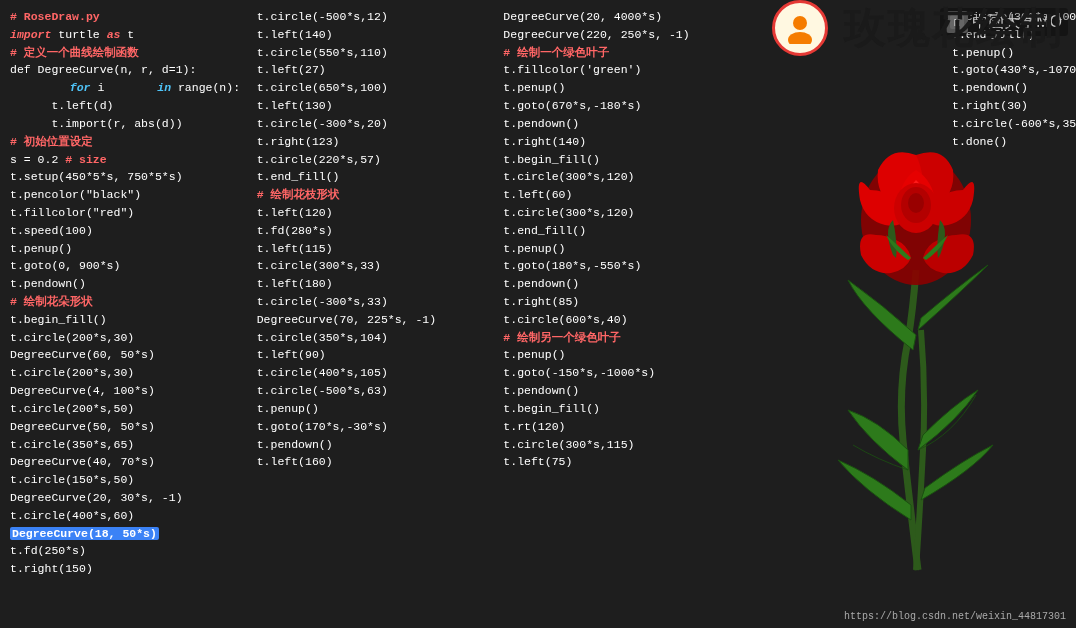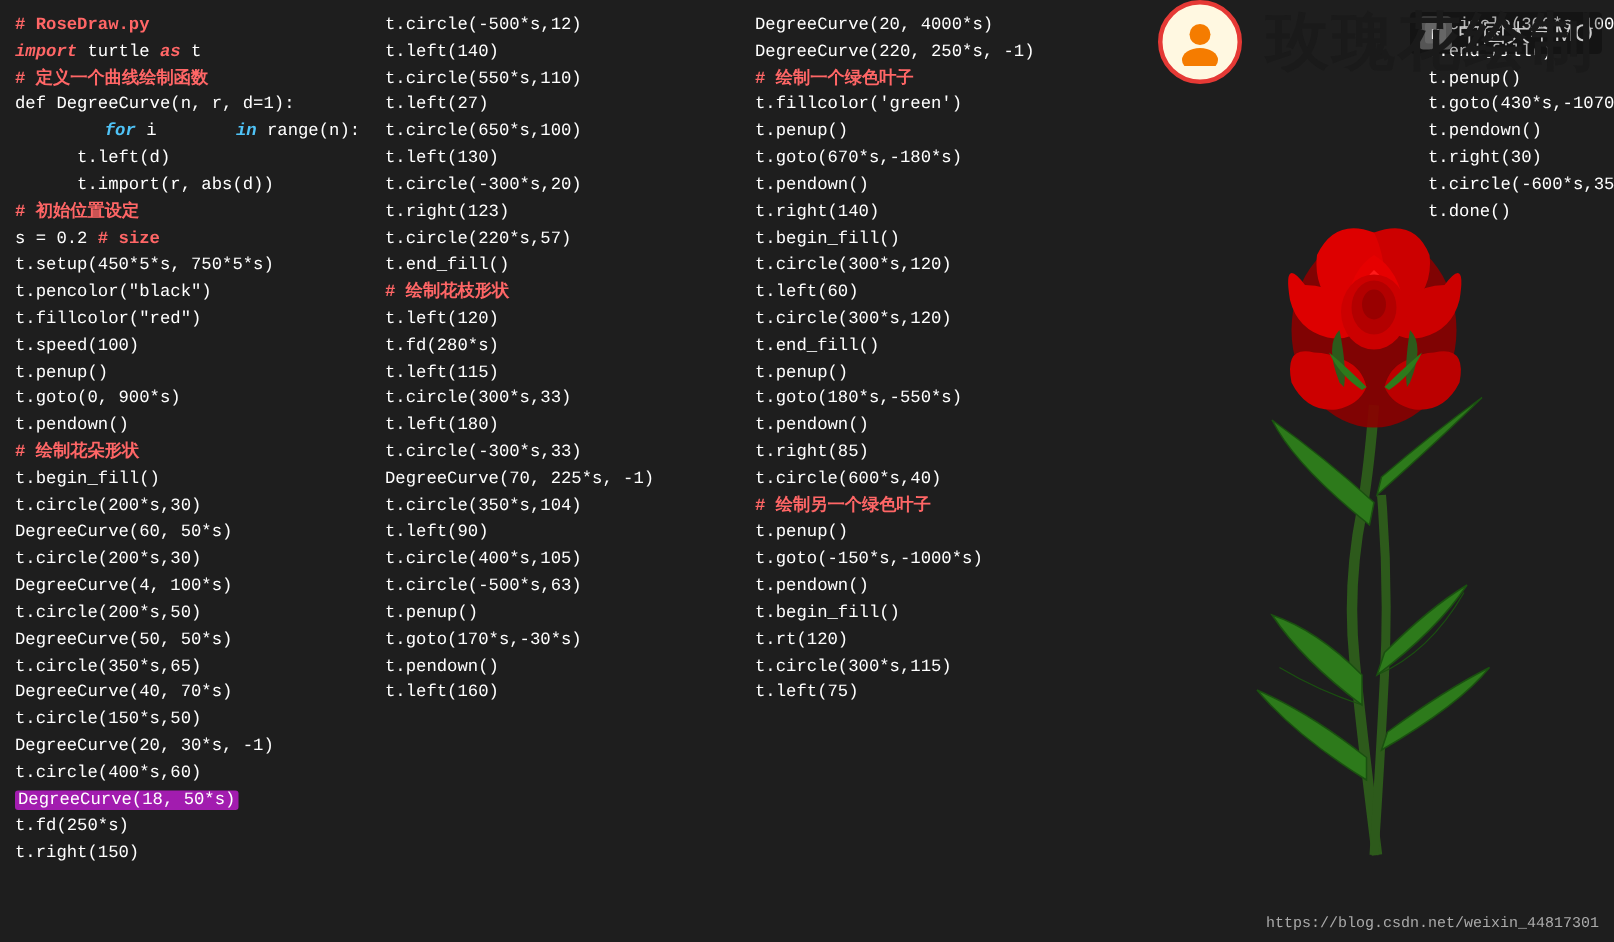--- a/index.html
+++ b/index.html
@@ -36,24 +36,25 @@
       line-height: 1.55;
       color: #ffffff;
       white-space: nowrap;
       padding-right: 6px;
     }
 
     .code-comment { color: #ff6666; font-weight: bold; margin-top: 44px; }
     .code-keyword { color: #ff6666; font-style: italic; font-weight: bold; }
     .code-keyword-blue { color: #4fc3f7; font-style: italic; font-weight: bold; margin-left: 46px; }
     .code-highlight {
-      background: #a21caf;
+      background: #3b82f6;
       color: #ffffff;
       border-radius: 2px;
       padding: 0 2px;
+      font-weight: bold;
     }
 
     
     .right-panel {
       width: 316px;
       height: 100%;
       position: relative;
       overflow: hidden;
     }
 

